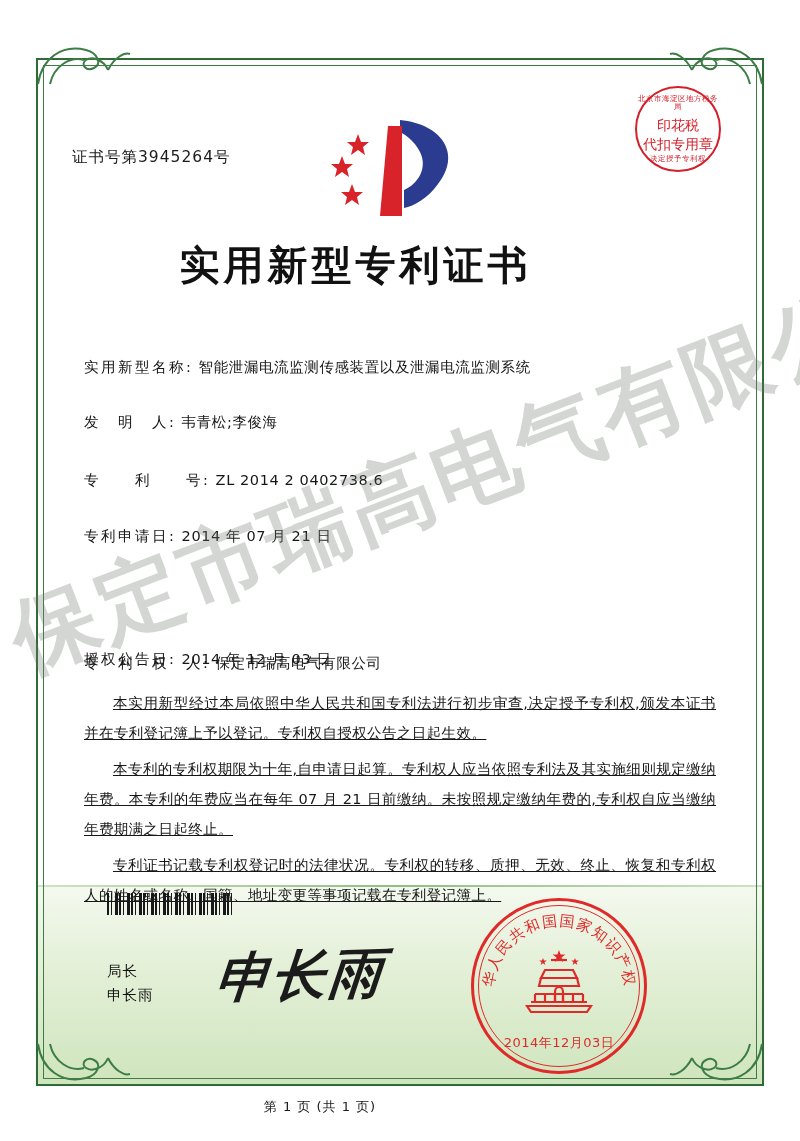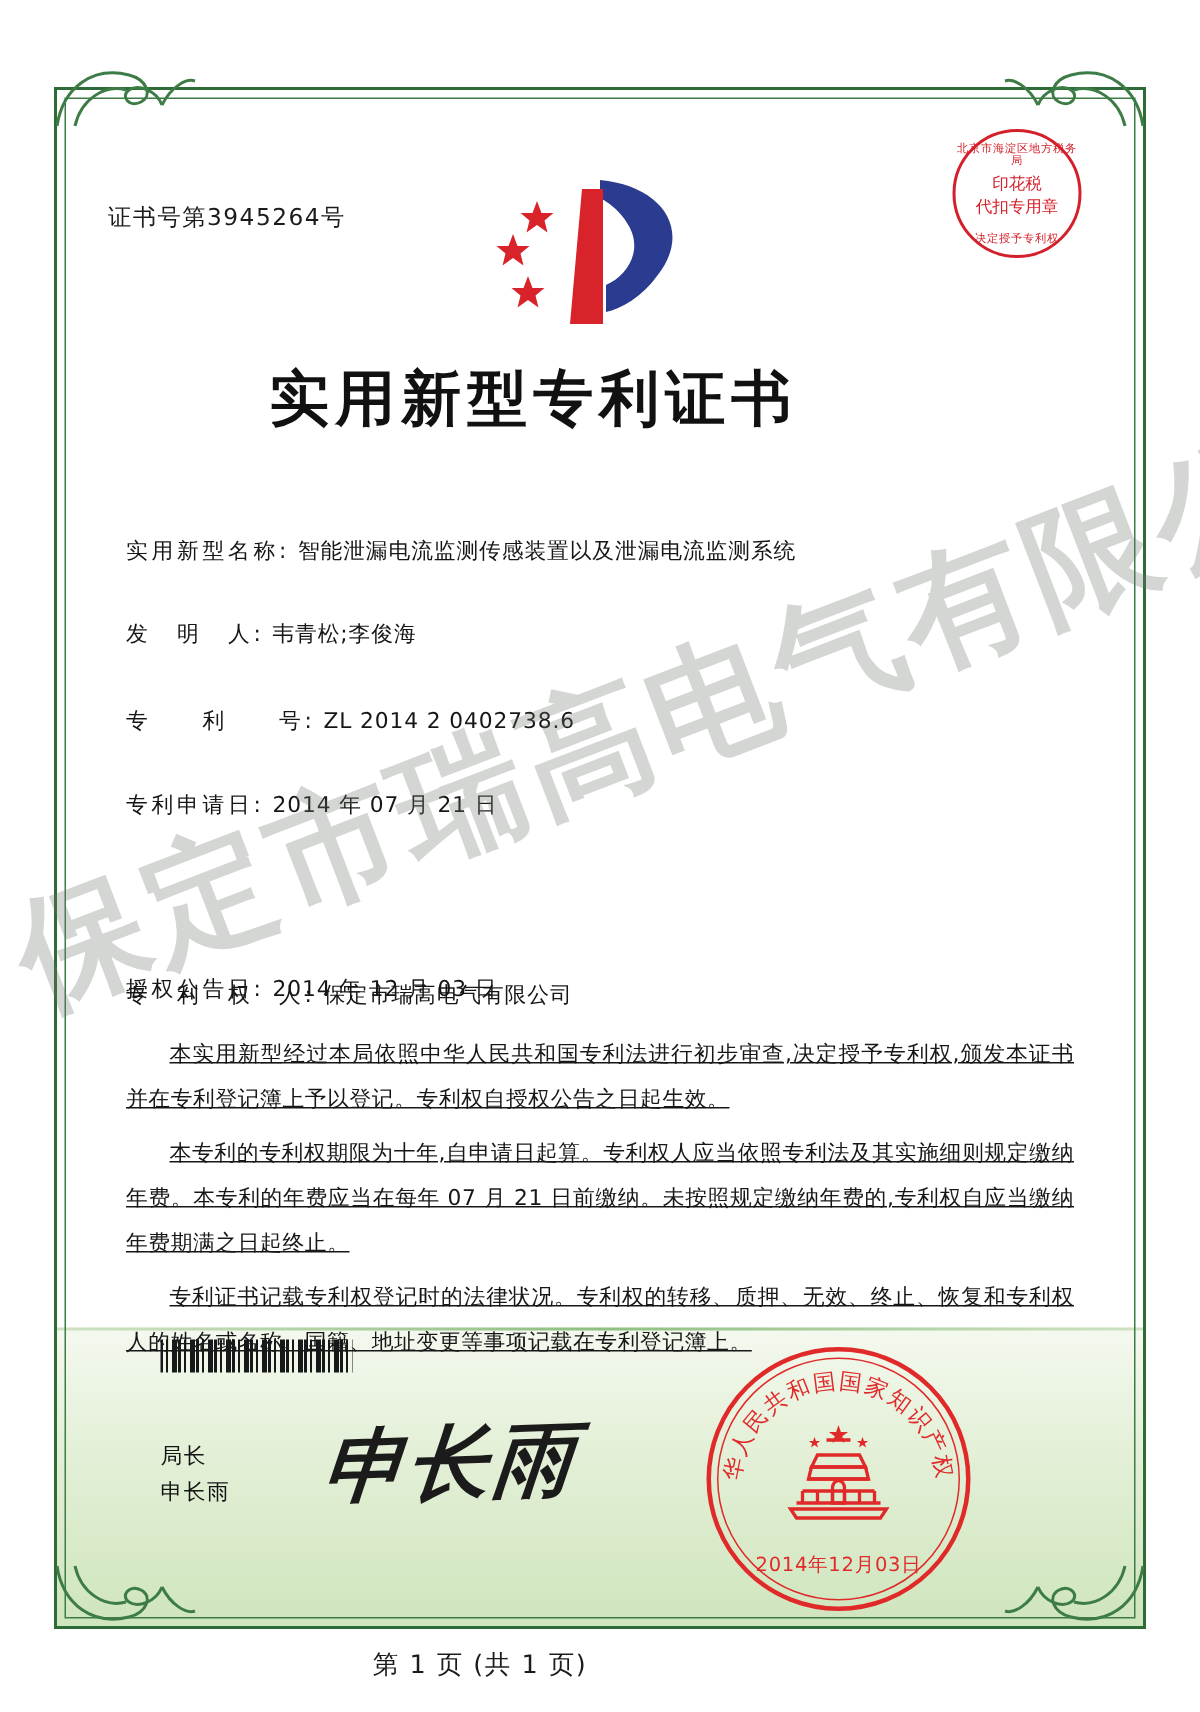--- a/index.html
+++ b/index.html
@@ -65,21 +65,21 @@
     top: 885px;
     width: 724px;
     height: 2px;
     background: linear-gradient(90deg, #cfe2c2, #8fbf82, #cfe2c2);
   }
 
   
   .cert-no {
     position: absolute;
     left: 72px;
-    top: 135px;
+    top: 147px;
     font-size: 15.5px;
     color: #1b1b1b;
     letter-spacing: 1px;
     font-family: "DejaVu Sans", "Liberation Sans", sans-serif;
   }
 
   
   .logo {
     position: absolute;
     left: 330px;
@@ -110,21 +110,21 @@
     letter-spacing: .5px;
     line-height: 1.1;
   }
   .seal-top .arc-top { top: 7px; }
   .seal-top .arc-bottom { bottom: 7px; }
   .seal-top .mid {
     position: absolute;
     left: 0; right: 0;
     top: 28px;
     text-align: center;
-    font-size: 11px;
+    font-size: 14px;
     line-height: 1.35;
   }
   .seal-top .mid div { white-space: nowrap; }
 
   
   .main-title {
     position: absolute;
     left: 0;
     top: 238px;
     width: 711px;
@@ -260,21 +260,21 @@
     letter-spacing: .5px;
   }
 
   
   .page-footer {
     position: absolute;
     left: 0;
     top: 1098px;
     width: 640px;
     text-align: center;
-    font-size: 17px;
+    font-size: 13px;
     color: #1b1b1b;
     letter-spacing: 1px;
   }
 
   
   .watermark {
     position: absolute;
     left: -6px;
     top: 590px;
     width: 820px;

